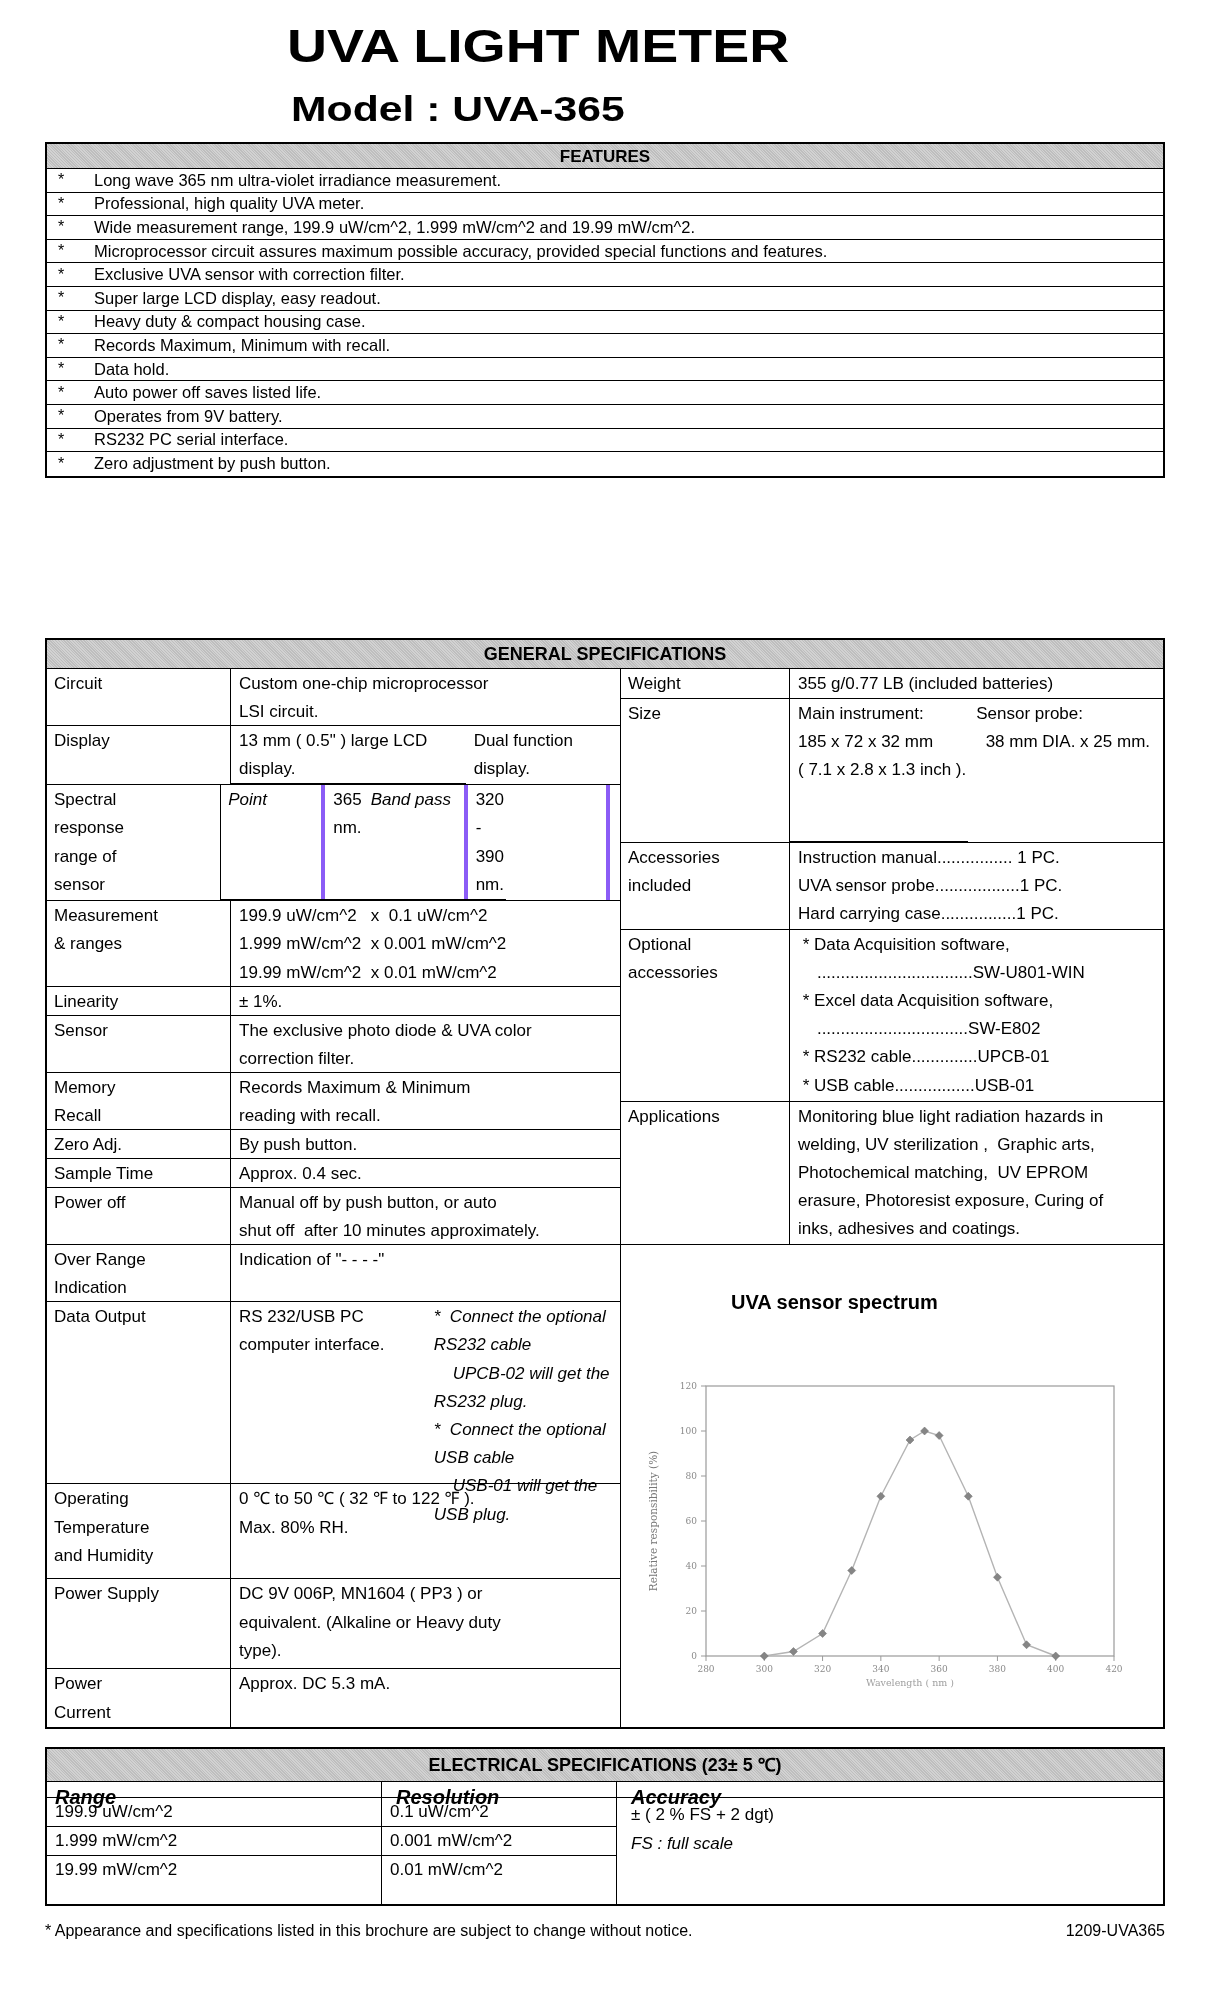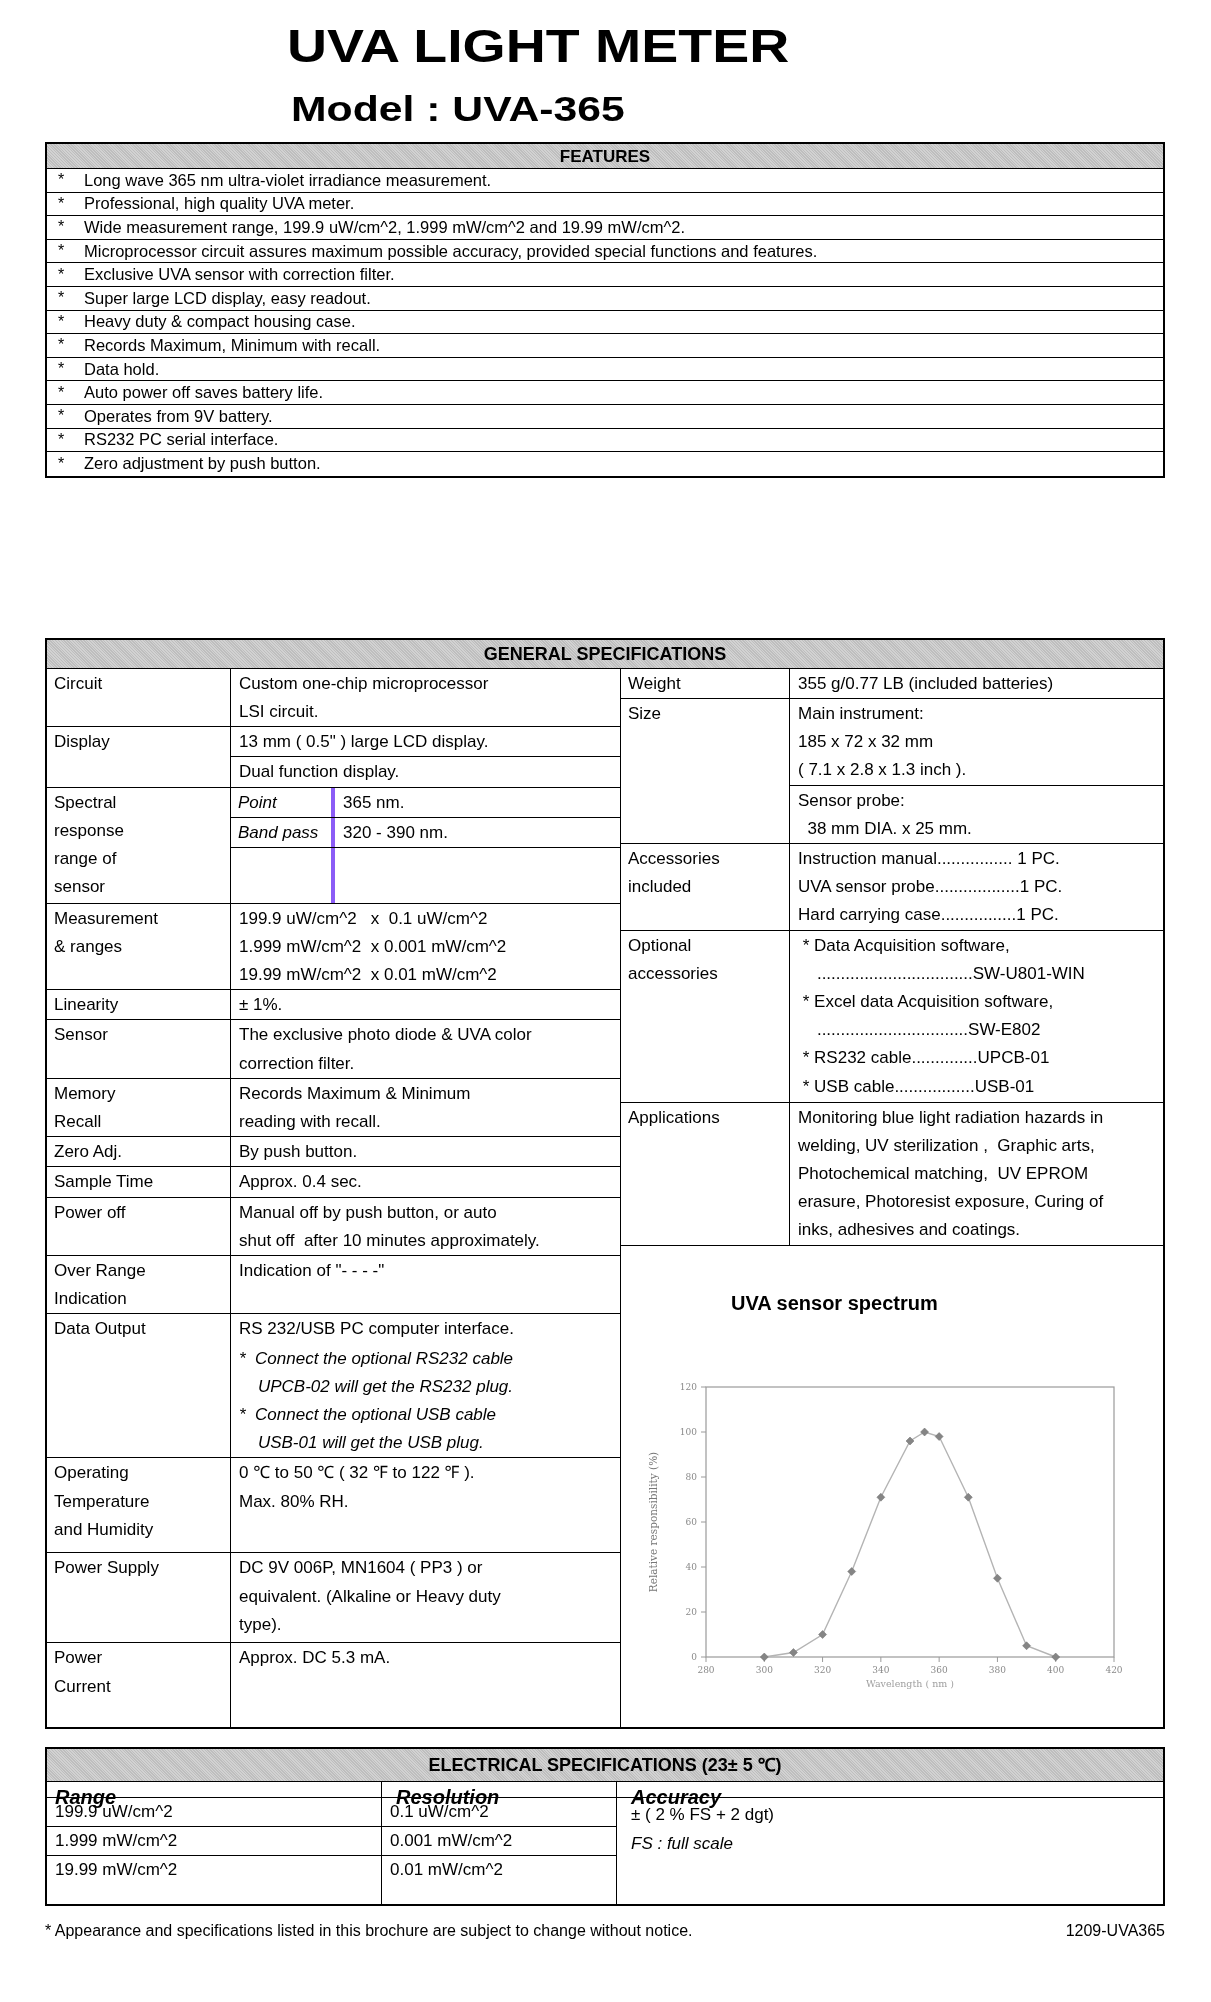--- a/index.html
+++ b/index.html
@@ -33,35 +33,35 @@
     background-image:repeating-linear-gradient(45deg, rgba(255,255,255,.18) 0 1px, rgba(0,0,0,.05) 1px 2px);
   }
   .features .bar { height:25px; line-height:25px; font-size:17px; }
   .feat-row {
     display:flex; align-items:center;
     height:23.6px; border-bottom:1px solid #000;
     font-size:16.5px;
   }
   .feat-row:last-child { border-bottom:none; }
   .feat-row .star { width:18px; text-align:center; margin-left:5px; font-size:16px; }
-  .feat-row .ftext { margin-left:14px; white-space:nowrap; }
+  .feat-row .ftext { margin-left:24px; white-space:nowrap; }
 
   .general { margin-top:160px; }
   .gs-body { display:flex; height:1058px; font-size:17px;border-radius:6px; }
   .gs-left { width:574px; border-right:1px solid #000; display:flex; flex-direction:column; }
   .gs-right { flex:1; display:flex; flex-direction:column; }
   .srow { display:flex; border-bottom:1px solid #000; }
   .srow.last { border-bottom:none; flex:1; }
   .lbl {
     width:184px; border-right:1px solid #000;
     padding:1px 2px 0 7px; line-height:28.2px; white-space:pre-line;
   }
   .gs-right .lbl { width:169px; }
   .val { flex:1; padding:1px 2px 0 8px; line-height:28.2px; white-space:pre-wrap; }
-  .vcol { flex:1; display:flex; flex-direction:column; }
+  .vcol { flex:1; display:flex; flex-direction:row; }
   .vcol .vpart { padding:1px 2px 0 8px; line-height:28.2px; white-space:pre-wrap; }
   .vcol .vpart.bb { border-bottom:1px solid #000; }
   .subrow { display:flex; border-bottom:1px solid #000; }
   .subrow.nb { border-bottom:none; flex:1; }
   .plbl { width:104px; border-right:4px solid #8b5cf6; padding:1px 2px 0 7px; line-height:28.2px;font-style:italic; }
   .pval { flex:1; padding:1px 2px 0 8px; line-height:28.2px; }
   .italic { font-style:italic; }
   .h1l{min-height:29px} .h2l{min-height:57px} .h3l{min-height:86px}
   .h4l{min-height:116px} .h5l{min-height:143px} .h6l{min-height:172px}
   .hop{min-height:95px} .hps{min-height:90px} .hsz{min-height:144px}
@@ -131,21 +131,21 @@
   <div class="feat-row">
       <span class="star">*</span>
       <span class="ftext">Records Maximum, Minimum with recall.</span>
     </div>
   <div class="feat-row">
       <span class="star">*</span>
       <span class="ftext">Data hold.</span>
     </div>
   <div class="feat-row">
       <span class="star">*</span>
-      <span class="ftext">Auto power off saves battery life.</span>
+      <span class="ftext">Auto power off saves listed life.</span>
     </div>
   <div class="feat-row">
       <span class="star">*</span>
       <span class="ftext">Operates from 9V battery.</span>
     </div>
   <div class="feat-row">
       <span class="star">*</span>
       <span class="ftext">RS232 PC serial interface.</span>
     </div>
   <div class="feat-row">

